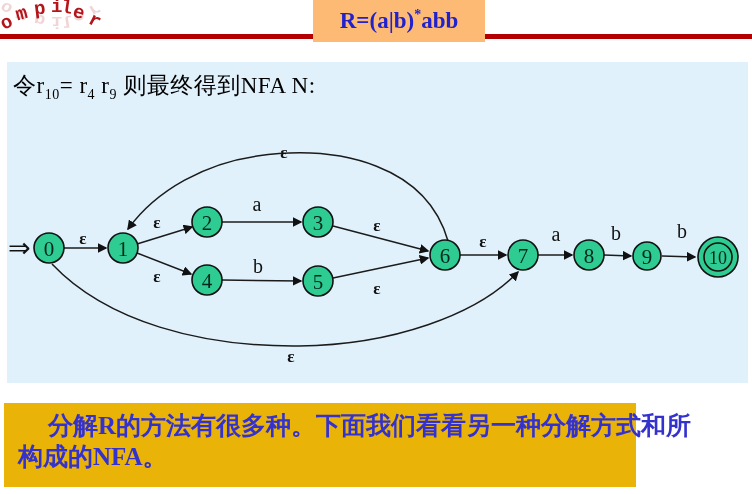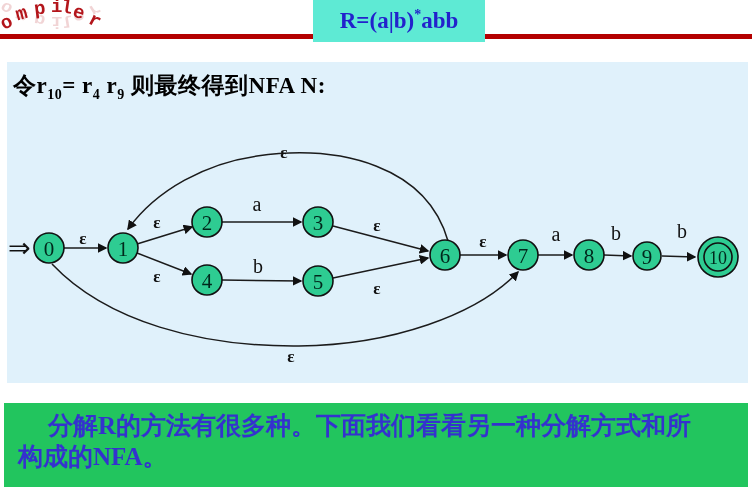--- a/index.html
+++ b/index.html
@@ -14,41 +14,41 @@
   .logo-reflect{opacity:0.18;filter:blur(0.6px);transform:scaleY(-0.85);transform-origin:top;}
   .l-o{left:1px;top:12px;transform:rotate(-26deg);}
   .l-m{left:16px;top:3px;transform:rotate(-16deg);}
   .l-p{left:34px;top:-2px;transform:rotate(-7deg);}
   .l-i{left:51px;top:-4px;transform:rotate(0deg);}
   .l-l{left:61px;top:-3px;transform:rotate(8deg);}
   .l-e{left:73px;top:2px;transform:rotate(18deg);}
   .l-r{left:89px;top:10px;transform:rotate(28deg);}
 
   #divider{position:absolute;left:0;top:34px;width:752px;height:5px;background:#b40000;}
-  #formula-box{position:absolute;left:313px;top:0;width:172px;height:42px;background:#5eead4;
+  #formula-box{position:absolute;left:313px;top:0;width:172px;height:42px;background:#fdba74;
                display:flex;align-items:center;justify-content:center;z-index:2;}
   #formula-box .f{color:#2222cc;font-weight:bold;font-size:23px;}
   #formula-box sup{font-size:14px;vertical-align:super;line-height:0;}
 
   
   #panel{position:absolute;left:7px;top:62px;width:741px;height:321px;background:#e0f1fb;}
-  #slide-title{position:absolute;left:6px;top:8px;color:#000;font-weight:bold;font-size:23px;
+  #slide-title{position:absolute;left:6px;top:8px;color:#000;font-weight:normal;font-size:23px;
                white-space:nowrap;letter-spacing:0.5px;}
   #slide-title sub{font-size:14px;vertical-align:sub;line-height:0;}
   #nfa{position:absolute;left:0;top:0;}
 
   
   .st-num{font-size:21px;fill:#00281c;font-family:"Liberation Serif","DejaVu Serif",serif;}
   .st-num-final{font-size:18px;}
   .lab-eps{font-size:17px;font-weight:bold;fill:#111;font-family:"Liberation Serif","DejaVu Serif",serif;}
   .lab-ab{font-size:20px;fill:#111;font-family:"Liberation Serif","DejaVu Serif",serif;}
   .start-arr{font-size:27px;fill:#111;font-family:"DejaVu Sans","Liberation Sans",sans-serif;}
 
   
-  #note{position:absolute;left:4px;top:403px;width:744px;height:84px;background:#22c55e;
+  #note{position:absolute;left:4px;top:403px;width:632px;height:84px;background:#eab308;
         color:#3432ce;font-weight:bold;font-size:25px;line-height:31px;}
   #note .n1{padding-left:44px;padding-top:7px;white-space:nowrap;}
   #note .n2{padding-left:6px;white-space:nowrap;margin-left:8px;}
 </style>
 </head>
 <body>
 
 <div id="page">
 
   <div id="header">

